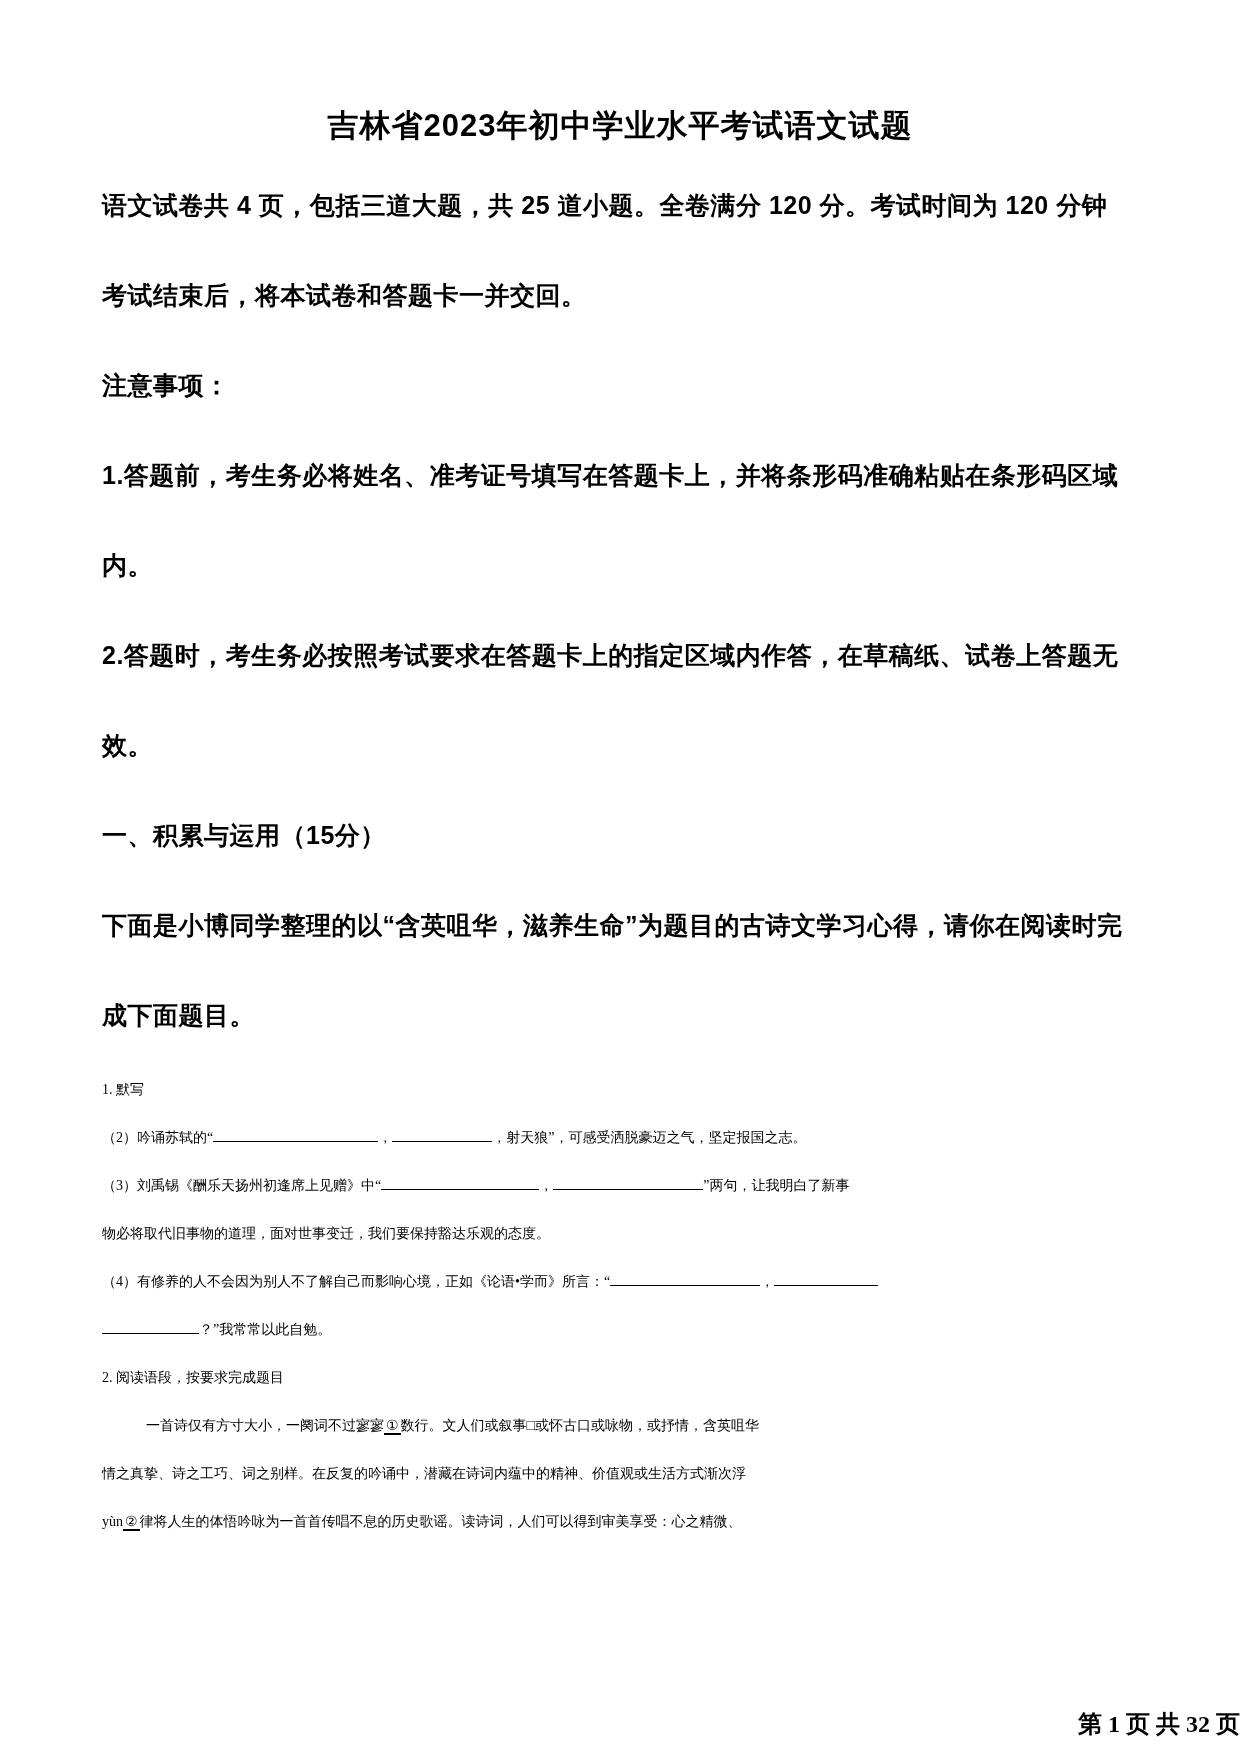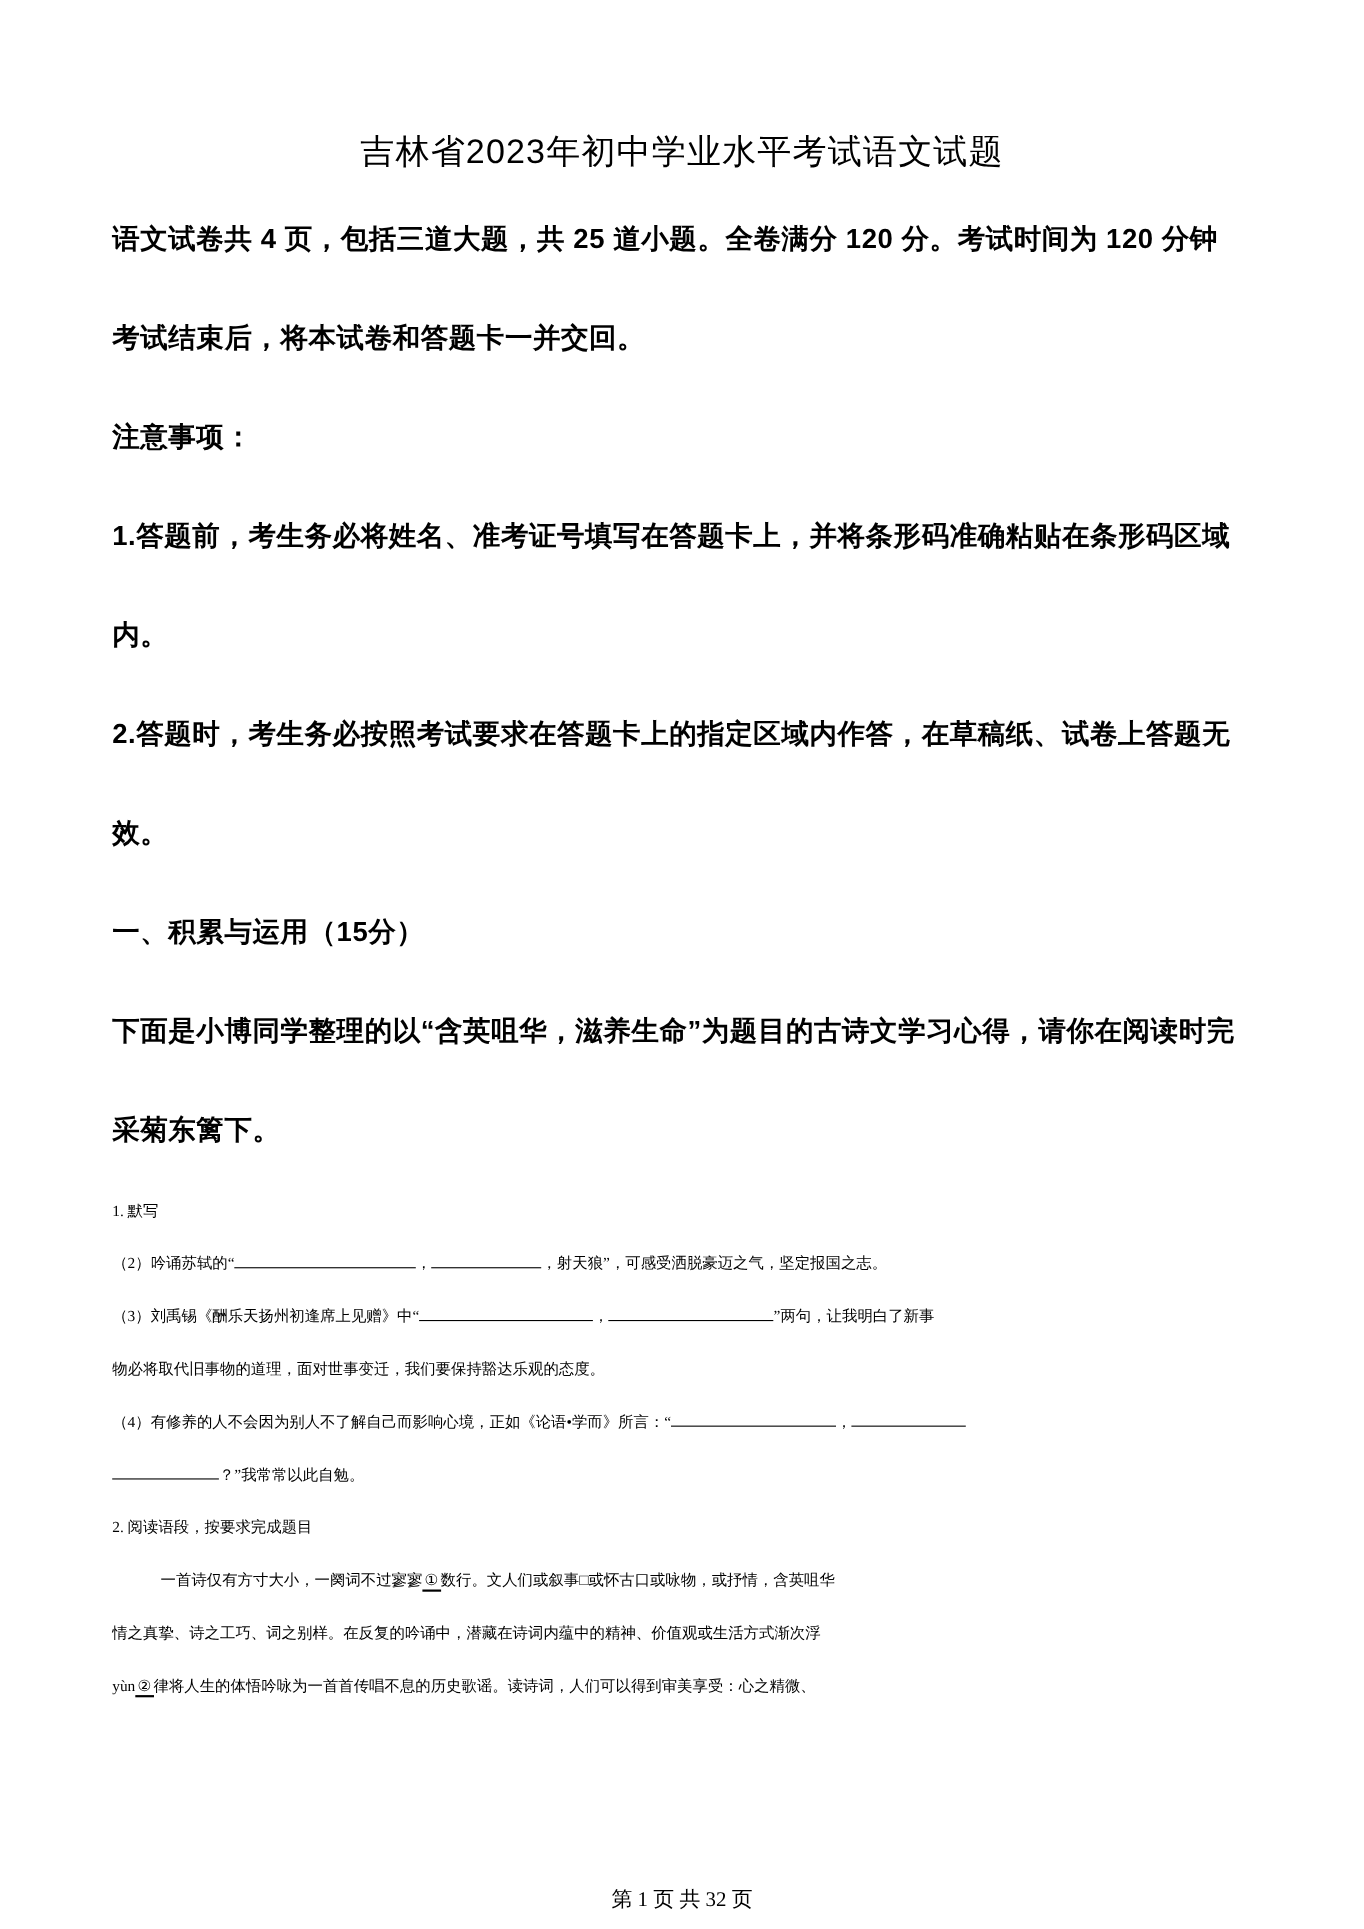--- a/index.html
+++ b/index.html
@@ -7,26 +7,26 @@
     position:relative;
     width:1240px; height:1754px;
     margin:0 auto;
     background:#ffffff;
     color:#000000;
     font-family:"Liberation Serif", serif;
     overflow:hidden;
   }
   .content { padding:0 102px; }
   .title {
-    margin:12px;
+    margin:0;
     padding-top:106px;
     text-align:center;
     font-family:"Liberation Sans", sans-serif;
     font-size:31px;
-    font-weight:normal;
+    font-weight:bold;
     letter-spacing:1px;
     line-height:40px;
   }
   .bold-block {
     margin-top:14px;
     font-family:"Liberation Sans", sans-serif;
     font-weight:bold;
     font-size:25px;
     letter-spacing:0.5px;
   }
@@ -47,44 +47,45 @@
   .w160{width:160px} .w158{width:158px} .w165{width:165px}
   .w150{width:150px} .w104{width:104px} .w100{width:100px} .w97{width:97px}
   .circled {
     border-bottom:2px solid #000;
     padding:0 2px;
   }
   .footer {
     position:absolute;
     left:0; bottom:14px;
     width:100%;
-    text-align:center;
-    font-size:19px;
+    text-align:right;
+    font-size:24px;
     font-family:"Liberation Serif", serif;
+    font-weight:bold;
   }
 </style>
 </head>
 <body>
 
 <div class="page">
   <div class="content">
 
     <h1 class="title">吉林省2023年初中学业水平考试语文试题</h1>
 
     <div class="bold-block">
       <div class="bline">语文试卷共 4 页，包括三道大题，共 25 道小题。全卷满分 120 分。考试时间为 120 分钟</div>
       <div class="bline">考试结束后，将本试卷和答题卡一并交回。</div>
       <div class="bline">注意事项：</div>
       <div class="bline">1.答题前，考生务必将姓名、准考证号填写在答题卡上，并将条形码准确粘贴在条形码区域</div>
       <div class="bline">内。</div>
       <div class="bline">2.答题时，考生务必按照考试要求在答题卡上的指定区域内作答，在草稿纸、试卷上答题无</div>
       <div class="bline">效。</div>
       <div class="bline">一、积累与运用（15分）</div>
       <div class="bline">下面是小博同学整理的以“含英咀华，滋养生命”为题目的古诗文学习心得，请你在阅读时完</div>
-      <div class="bline">采菊东篱下。</div>
+      <div class="bline">成下面题目。</div>
     </div>
 
     <div class="q-block">
 
       <div class="qline">1. 默写</div>
 
 
       <div class="qline">
         <span>（2）吟诵苏轼的“</span><span class="blank w165"></span><span>，</span><span class="blank w100"></span><span>，射天狼”，可感受洒脱豪迈之气，坚定报国之志。</span>
       </div>

